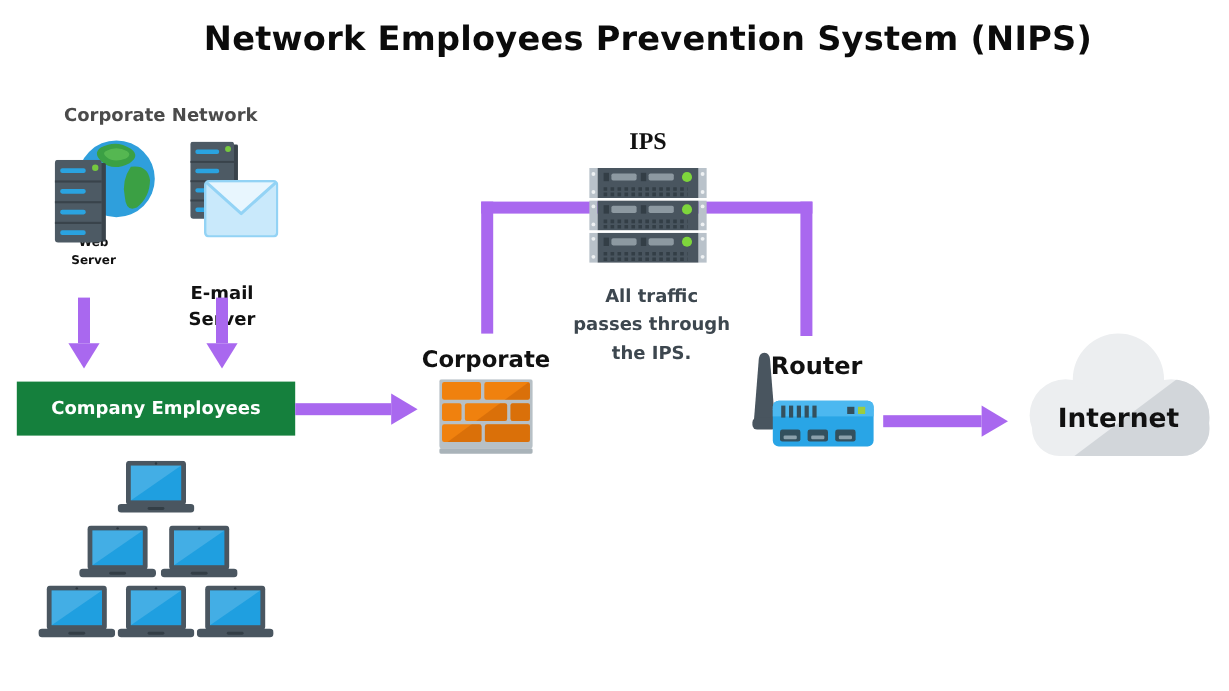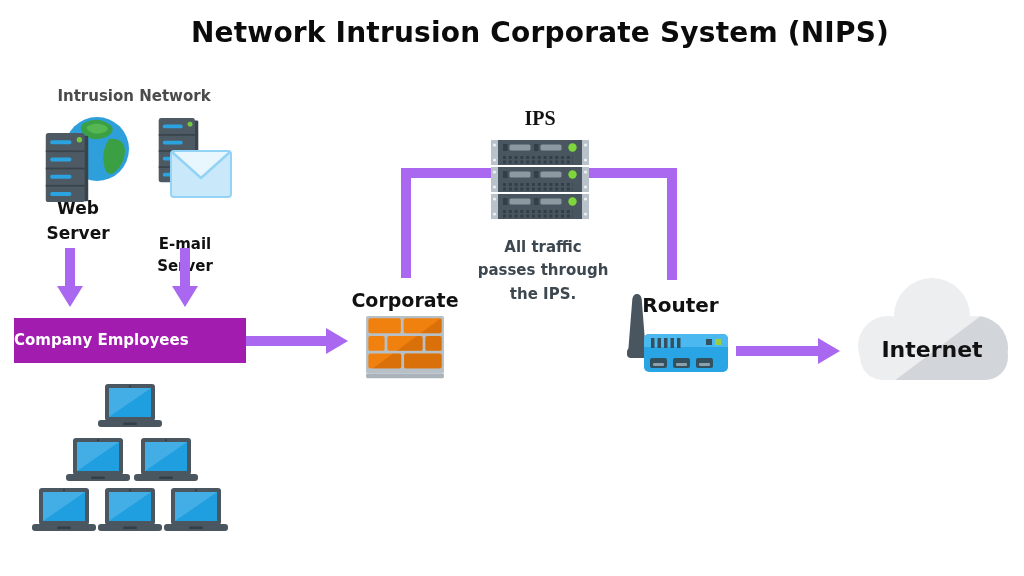--- a/index.html
+++ b/index.html
@@ -8,32 +8,32 @@
     overflow:hidden;
     font-family:"DejaVu Sans","Liberation Sans",sans-serif;
   }
   .lbl { position:absolute; font-weight:bold; color:#111; text-align:center; white-space:pre-line; line-height:1.45; }
 
   .title {
     position:absolute; left:56px; right:0; top:16px; text-align:center;
     font-size:28px; font-weight:bold; color:#0b0b0b; letter-spacing:0.2px;
   }
   .corp-lbl   { left:34px;  top:86px;  width:200px; font-size:15px; color:#4b4b4b; }
-  .web-lbl    { left:28px;  top:196px; width:100px; font-size:17px; }
+  .web-lbl    { left:28px;  top:196px; width:100px; font-size:10px; }
   .mail-lbl   { left:135px; top:202px; width:100px; font-size:15px;margin-top:32px; }
   .fw-lbl     { left:340px; top:287px; width:130px; font-size:19px; }
   .ips-lbl    { left:490px; top:104px; width:100px; font-size:20px;font-family:Liberation Serif, serif; }
   .note-lbl   { left:458px; top:236px; width:170px; font-size:15px; color:#3d474f; line-height:1.55; }
   .rt-lbl     { left:618px; top:291px; width:125px; font-size:20px; }
   .net-lbl    { left:852px; top:334px; width:160px; font-size:22px; }
 
   .emp-box {
     position:absolute; left:14px; top:318px; width:232px; height:45px;
-    background:#a21caf; color:#ffffff; font-weight:bold; font-size:15px;
-    text-align:left; line-height:45px;
+    background:#15803d; color:#ffffff; font-weight:bold; font-size:15px;
+    text-align:center; line-height:45px;
   }
 
   
   .pline { position:absolute; background:#a968ef; z-index:1; }
   .tri-down {
     position:absolute; width:0; height:0; z-index:1;
     border-left:13px solid transparent; border-right:13px solid transparent;
     border-top:21px solid #a968ef;
   }
   .tri-right {
@@ -84,38 +84,38 @@
         <rect x="18.5" y="4.5" width="21" height="6" rx="1.5" fill="#8d99a1"></rect>
         <rect x="43" y="4" width="4.5" height="7" fill="#333e46"></rect>
         <rect x="49.5" y="4.5" width="21" height="6" rx="1.5" fill="#8d99a1"></rect>
         <circle cx="81.5" cy="7.5" r="4.2" fill="#7ed63c"></circle>
         <line x1="12" y1="17.5" x2="82" y2="17.5" stroke="#333e46" stroke-width="3" stroke-dasharray="3 2.8"></line>
         <line x1="12" y1="22" x2="82" y2="22" stroke="#333e46" stroke-width="3" stroke-dasharray="3 2.8"></line>
       </symbol>
     </defs>
   </svg>
 
-  <div class="title">Network Intrusion Corporate System (NIPS)</div>
+  <div class="title">Network Employees Prevention System (NIPS)</div>
 
   <div class="pline" style="left:401px; top:168px; width:276px; height:10px;"></div>
   <div class="pline" style="left:401px; top:168px; width:10px; height:110px;"></div>
   <div class="pline" style="left:667px; top:168px; width:10px; height:112px;"></div>
 
   <div class="pline" style="left:65px; top:248px; width:10px; height:38px;"></div>
   <div class="tri-down" style="left:57px; top:286px;"></div>
   <div class="pline" style="left:180px; top:248px; width:10px; height:38px;"></div>
   <div class="tri-down" style="left:172px; top:286px;"></div>
 
   <div class="pline" style="left:246px; top:336px; width:80px; height:10px;"></div>
   <div class="tri-right" style="left:326px; top:328px;"></div>
 
   <div class="pline" style="left:736px; top:346px; width:82px; height:10px;"></div>
   <div class="tri-right" style="left:818px; top:338px;"></div>
 
-  <div class="lbl corp-lbl">Intrusion Network</div>
+  <div class="lbl corp-lbl">Corporate Network</div>
 
   <svg class="icon" style="left:64px; top:116px;" width="66" height="66" viewBox="0 0 66 66">
     <circle cx="33" cy="33" r="32" fill="#2f9fdc"></circle>
     <path d="M20,7 Q33,0 45,8 Q53,14 44,20 Q30,27 21,19 Q13,12 20,7 Z" fill="#3ba044"></path>
     <path d="M45,23 Q59,21 61,34 Q61,48 50,57 Q41,61 40,48 Q37,35 45,23 Z" fill="#3ba044"></path>
     <path d="M6,29 Q14,24 16,32 Q16,41 8,41 Q1,37 6,29 Z" fill="#3ba044"></path>
     <path d="M24,10 Q33,5 42,10 Q46,13 41,16 Q31,20 25,15 Q21,12 24,10 Z" fill="#5cbd55" opacity="0.8"></path>
   </svg>
   <svg class="icon z2" style="left:44px; top:133px;" width="46" height="71" viewBox="0 0 52 80">
     <use href="#sym-server"></use>

